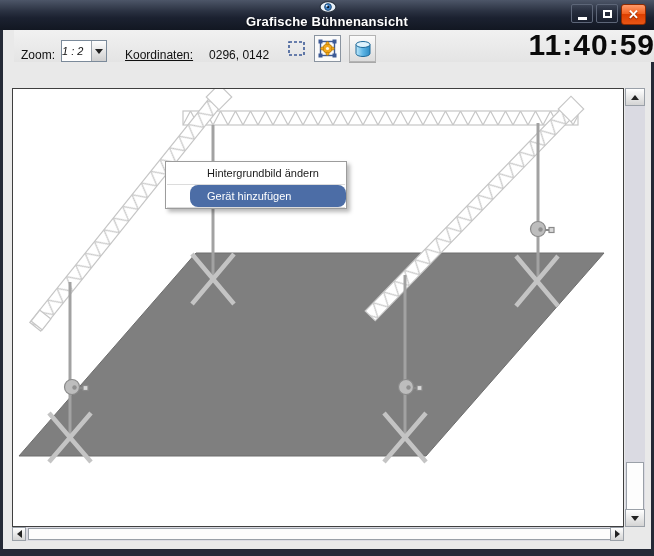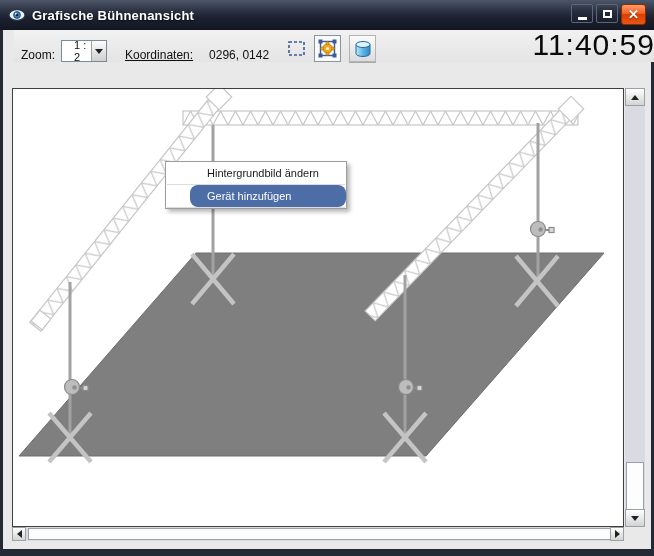--- a/index.html
+++ b/index.html
@@ -9,53 +9,53 @@
     font-family:"Liberation Sans",sans-serif;overflow:hidden;
   }
   
   .frame-left{position:absolute;left:0;top:0;width:3px;height:556px;background:#242936;}
   .frame-right{position:absolute;right:0;top:0;width:3px;height:556px;background:#242936;}
   .frame-bottom{position:absolute;left:0;bottom:0;width:654px;height:7px;background:#242936;}
   
   .titlebar{
     position:absolute;left:0;top:0;width:654px;height:30px;
     background:linear-gradient(to bottom,#4d5668 0%,#2a3141 38%,#1b2130 60%,#121722 100%);
-    display:flex;align-items:center;color:#fff;
+    display:flex;align-items:center;color:#fff;flex-direction:column;
   }
   .titlebar .app-icon{margin:0 6px 0 8px;width:18px;height:14px;flex:none;}
   .titlebar .title{font-size:13px;font-weight:bold;letter-spacing:.2px;
     text-shadow:0 1px 2px rgba(0,0,0,.7);}
   .win-btns{position:absolute;right:8px;top:4px;display:flex;align-items:flex-start;gap:3px;}
   .wbtn{width:22px;height:19px;border:1px solid #5d6678;border-radius:2px;
     background:linear-gradient(to bottom,#39415355,#1b2130);display:flex;align-items:center;justify-content:center;cursor:default;}
   .wbtn .min-glyph{width:9px;height:3px;background:#fff;margin-top:9px;}
   .wbtn .max-glyph{width:9px;height:8px;border:2px solid #fff;}
   .wbtn.close{width:25px;height:21px;border:1px solid #8f2b00;border-radius:3px;
     background:linear-gradient(to bottom,#ff9a6a 0%,#f26322 45%,#dd3f00 50%,#e85515 100%);}
   .wbtn.close .x-glyph{color:#fff;font-size:13px;font-weight:bold;line-height:1;text-shadow:0 1px 1px #7a2000;}
   
   .toolbar{position:absolute;left:14px;top:30px;width:648px;height:32px;
     background:linear-gradient(to bottom,#f1f1f1,#e4e4e4);display:flex;align-items:flex-end;font-size:12px;color:#111;}
   .tb-label{margin-left:7px;}
   .combo{margin-left:6px;width:46px;height:22px;border:1px solid #7b8a9a;background:#fff;
     display:flex;align-items:center;position:relative;}
-  .combo .combo-value{flex:1;padding-left:12px;font-size:11px;}
+  .combo .combo-value{flex:1;padding-left:0;font-size:11px;font-style:italic;}
   .combo .combo-btn{width:15px;height:100%;border-left:1px solid #9aa2ab;
     background:linear-gradient(to bottom,#fdfdfd,#cfcfcf);display:flex;align-items:center;justify-content:center;}
   .tri-down{width:0;height:0;border-left:4px solid transparent;border-right:4px solid transparent;border-top:5px solid #222;}
   .tri-up{width:0;height:0;border-left:4px solid transparent;border-right:4px solid transparent;border-bottom:5px solid #222;}
   .tri-left{width:0;height:0;border-top:4px solid transparent;border-bottom:4px solid transparent;border-right:5px solid #222;}
   .tri-right{width:0;height:0;border-top:4px solid transparent;border-bottom:4px solid transparent;border-left:5px solid #222;}
   .coords{margin-left:18px;text-decoration:underline;}
   .coords-value{margin-left:16px;}
   .tool-btn{width:27px;height:27px;margin-left:4px;display:flex;align-items:center;justify-content:center;background:transparent;border:1px solid transparent;}
   .tool-btn.first{margin-left:14px;}
   .tool-btn.selected{background:#fafafa;border:1px solid #8a94a0;}
   .tool-btn.raised{background:linear-gradient(to bottom,#fbfbfb,#dcdcdc);border:1px solid #b4b4b4;box-shadow:0 1px 0 #a8a8a8;margin-left:8px;}
-  .clock{position:absolute;right:7px;top:-2px;font-size:30px;font-weight:400;color:#0a0a0a;letter-spacing:1px;font-family:"Liberation Sans",sans-serif;}
+  .clock{position:absolute;right:7px;top:-2px;font-size:30px;font-weight:700;color:#0a0a0a;letter-spacing:1px;font-family:"Liberation Sans",sans-serif;}
   
   .tabbar{position:absolute;left:3px;top:62px;width:648px;height:26px;background:#e9e9e9;}
   .tab{position:absolute;left:11px;top:3px;height:23px;padding:0 10px;
     border:1px solid #8a8a8a;border-bottom:none;border-radius:4px 4px 0 0;
     background:linear-gradient(to bottom,#ffffff,#ececec);
     font-size:11px;display:flex;align-items:center;color:#111;}
   .tab-actions{position:absolute;right:13px;top:1px;display:flex;gap:2px;}
   .tab-act{width:25px;height:22px;border:1px solid #c2c2c2;background:linear-gradient(to bottom,#f8f8f8,#e6e6e6);
     display:flex;align-items:center;justify-content:center;}
   

